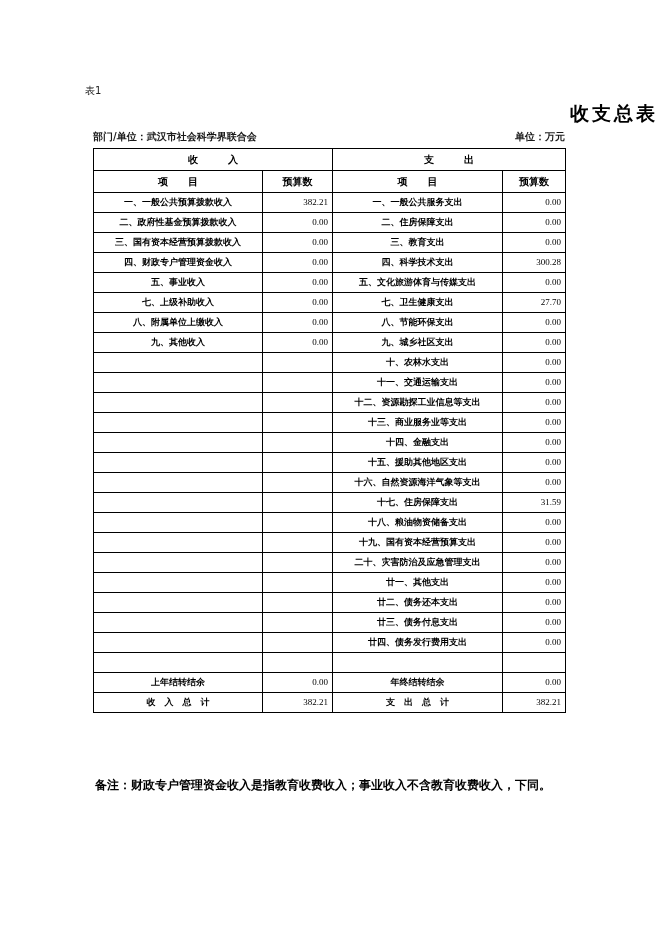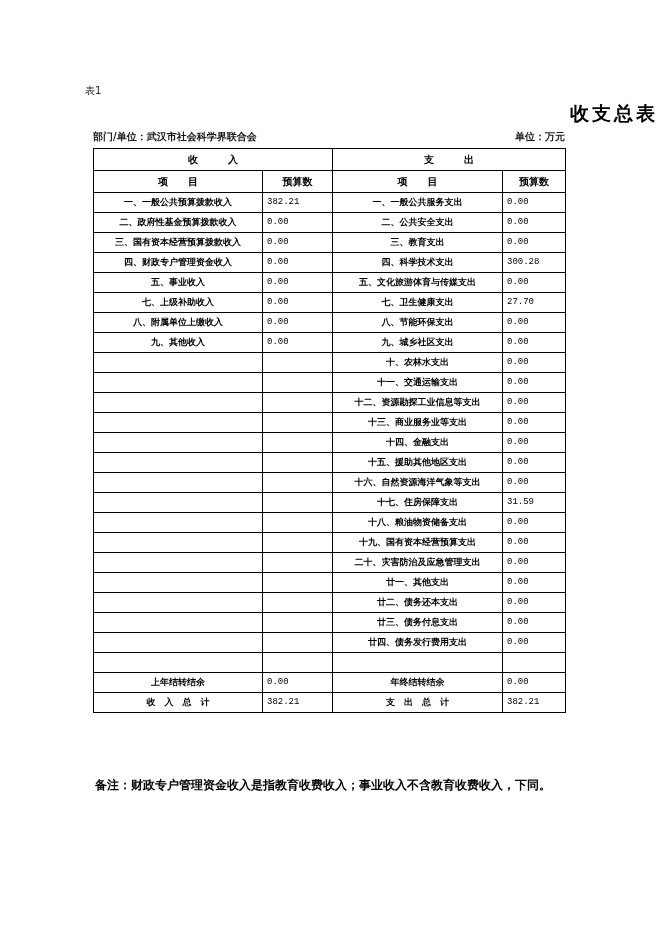--- a/index.html
+++ b/index.html
@@ -24,22 +24,22 @@
   table.budget th,table.budget td{
     border:1px solid #000;overflow:hidden;white-space:nowrap;
     padding:0 4px;vertical-align:middle;
   }
   table.budget thead th{
     height:21px;font-size:10px;font-weight:bold;color:#000;
   }
   table.budget tbody td{height:19px;line-height:19px;font-size:9px}
   td.item{text-align:center;font-weight:bold;color:#000}
   td.num{
-    font-weight:normal;
-    font-family:Liberation Mono, monospace;font-size:9px;color:#000;
+    text-align:right;font-weight:normal;
+    font-family:Liberation Serif, serif;font-size:9px;color:#000;
   }
   .footnote{
     position:absolute;left:95px;top:777px;width:480px;
     font-size:12px;font-weight:bold;color:#000;
   }
 </style>
 </head>
 <body>
 
 <div class="sheet-label">表1</div>
@@ -73,21 +73,21 @@
   <tbody>
       <tr>
         <td class="item">一、一般公共预算拨款收入</td>
         <td class="num">382.21</td>
         <td class="item">一、一般公共服务支出</td>
         <td class="num">0.00</td>
       </tr>
       <tr>
         <td class="item">二、政府性基金预算拨款收入</td>
         <td class="num">0.00</td>
-        <td class="item">二、公共安全支出</td>
+        <td class="item">二、住房保障支出</td>
         <td class="num">0.00</td>
       </tr>
       <tr>
         <td class="item">三、国有资本经营预算拨款收入</td>
         <td class="num">0.00</td>
         <td class="item">三、教育支出</td>
         <td class="num">0.00</td>
       </tr>
       <tr>
         <td class="item">四、财政专户管理资金收入</td>

